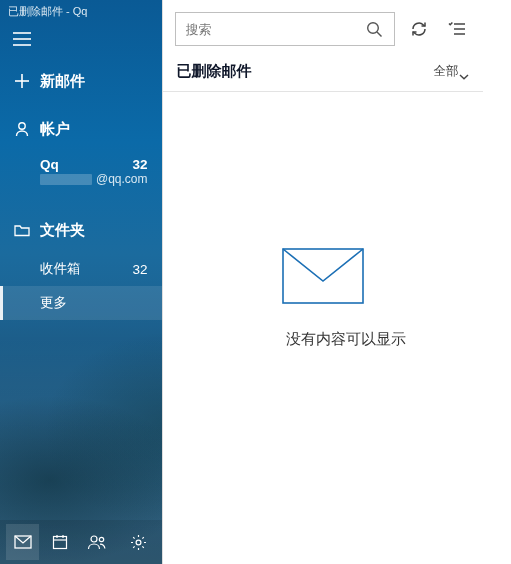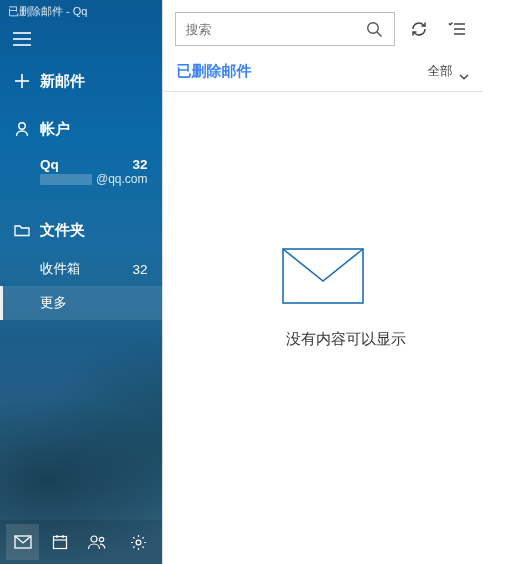--- a/index.html
+++ b/index.html
@@ -34,22 +34,22 @@
   .bottombar .btm.selected { background: rgba(255,255,255,.12); }
   .bottombar .spacer { flex:1; }
 
   .content { flex:1; display:flex; flex-direction:column; border-left:1px solid #ddd; }
   .topbar { height:58px; display:flex; align-items:center; padding: 0 12px; gap:10px; }
   .searchbox { flex:1; height:34px; border:1px solid #bfbfbf; display:flex; align-items:center; padding: 0 6px 0 10px; }
   .searchbox input { flex:1; border:none; outline:none; font-size:13px; color:#666; background:transparent; }
   .searchbox .sicon { width:26px; display:flex; align-items:center; justify-content:center; cursor:pointer;}
   .tb-icon { width:28px; height:28px; display:flex; align-items:center; justify-content:center; cursor:pointer; }
   .subhead { display:flex; align-items:center; justify-content:space-between; padding: 4px 14px 10px 14px; }
-  .subhead .title { font-size: 15px; font-weight:700; color:#3b82f6; }
-  .filter { display:flex; align-items:flex-end; gap:6px; font-size:12.5px; color:#444; cursor:pointer;}
+  .subhead .title { font-size: 15px; font-weight:700; color:#0f172a; }
+  .filter { display:flex; align-items:flex-end; gap:0; font-size:12.5px; color:#444; cursor:pointer;}
   .divider { height:1px; background:#e3e3e3; }
   .empty { flex:1; display:flex; flex-direction:column; align-items:center; justify-content:center; gap:26px; transform: translateY(-30px);}
   .empty .msg { font-size:15px; color:#333;margin-left:47px; }
   svg { display:block; }
 </style>
 </head>
 <body>
 
 <div class="app">
 

